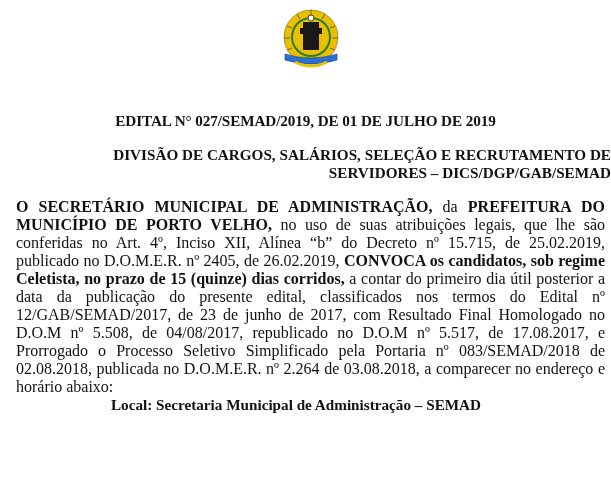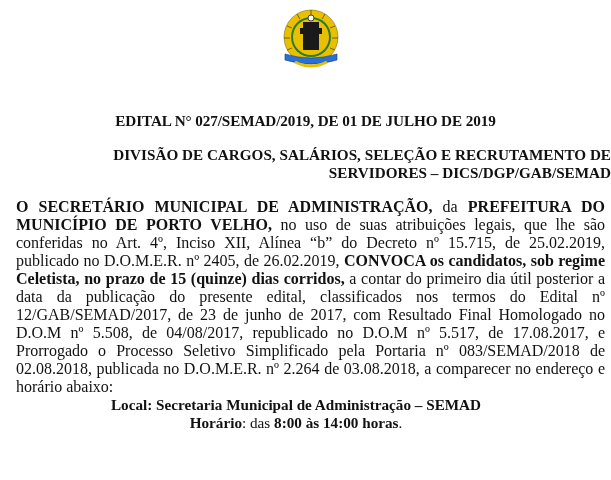--- a/index.html
+++ b/index.html
@@ -69,14 +69,13 @@
 
 <div class="subtitle">
   <div>DIVISÃO DE CARGOS, SALÁRIOS, SELEÇÃO E RECRUTAMENTO DE</div>
   <div>SERVIDORES – DICS/DGP/GAB/SEMAD</div>
 </div>
 
 <div class="body-para"><span class="b">O SECRETÁRIO MUNICIPAL DE ADMINISTRAÇÃO,</span><span> da </span><span class="b">PREFEITURA DO MUNICÍPIO DE PORTO VELHO,</span><span> no uso de suas atribuições legais, que lhe são conferidas no Art. 4º, Inciso XII, Alínea “b” do Decreto nº 15.715, de 25.02.2019, publicado no D.O.M.E.R. nº 2405, de 26.02.2019, </span><span class="b">CONVOCA os candidatos, sob regime Celetista, no prazo de 15 (quinze) dias corridos,</span><span> a contar do primeiro dia útil posterior a data da publicação do presente edital, classificados nos termos do Edital nº 12/GAB/SEMAD/2017, de 23 de junho de 2017, com Resultado Final Homologado no D.O.M nº 5.508, de 04/08/2017, republicado no D.O.M nº 5.517, de 17.08.2017, e Prorrogado o Processo Seletivo Simplificado pela Portaria nº 083/SEMAD/2018 de 02.08.2018, publicada no D.O.M.E.R. nº 2.264 de 03.08.2018, a comparecer no endereço e horário abaixo:</span></div>
 
 <div class="info">
   <div class="b">Local: Secretaria Municipal de Administração – SEMAD</div>
-  <div><span class="b">Horário</span><span>: das </span><span class="b">8:00 às 14:00 horas</span><span>.</span></div>
 </div>
 
 </body></html>

